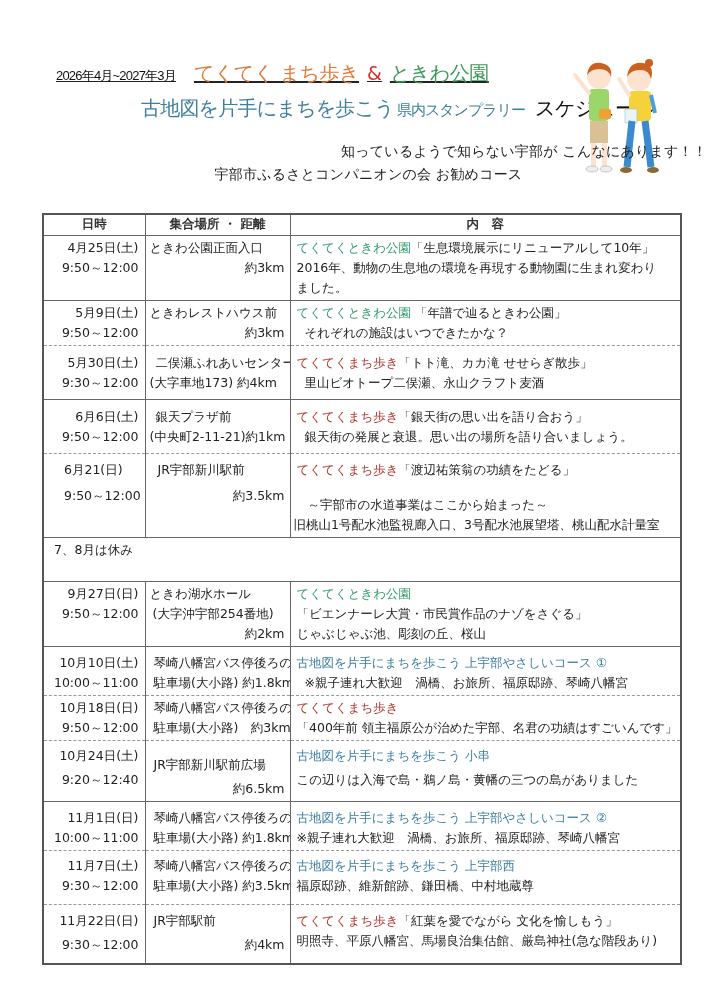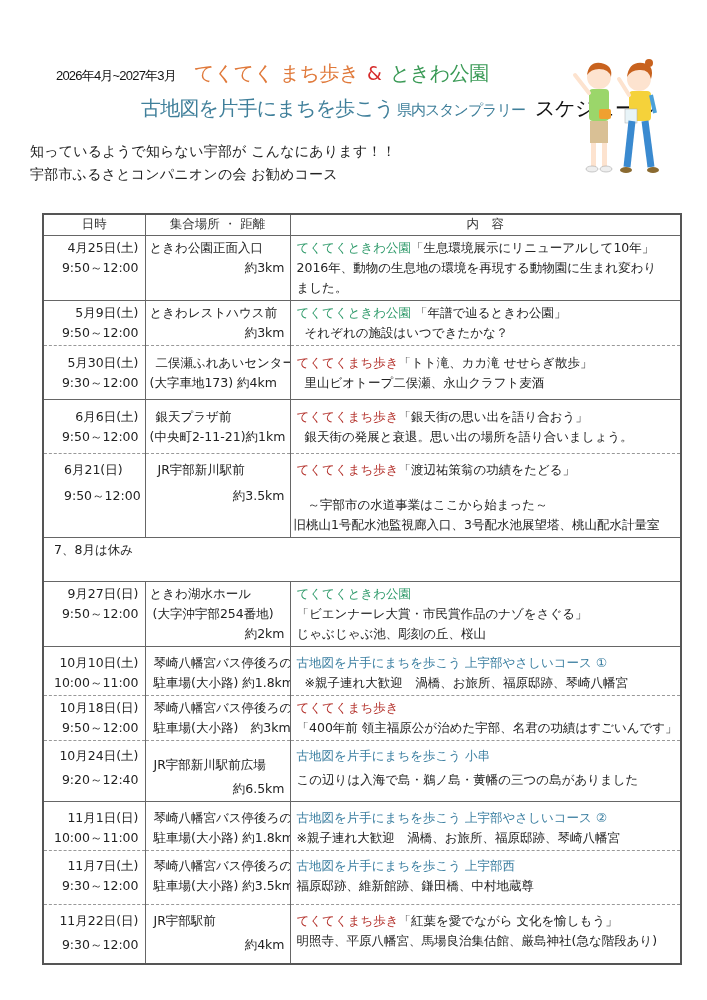--- a/index.html
+++ b/index.html
@@ -1,36 +1,36 @@
 <!DOCTYPE html>
 <html><head>
 <meta charset="utf-8">
 <style>
   * { box-sizing: border-box; margin: 0; padding: 0; }
   html, body { width: 707px; height: 1000px; background: #ffffff; overflow: hidden; }
   body { font-family: "DejaVu Sans", "Liberation Sans", sans-serif; color: #222; position: relative; }
 
-  .header-line1 { position: absolute; left: 56px; top: 60px; display: flex; align-items: baseline; white-space: nowrap; }
+  .header-line1 { position: absolute; left: 56px; top: 60px; display: flex; align-items: baseline; white-space: nowrap; text-decoration: underline; }
   .period { font-size: 13px; color: #111; letter-spacing: -0.8px; font-family: "Liberation Sans", sans-serif; }
   .title-tekuteku { font-size: 20px; color: #e0793a; margin-left: 18px; letter-spacing: -0.5px; }
   .title-amp { font-size: 19px; color: #d62b2b; margin: 0 8px; }
   .title-tokiwa { font-size: 20px; color: #3a9a56; letter-spacing: -0.5px; }
 
   .header-line2 { position: absolute; left: 117px; top: 95px; display: flex; align-items: baseline; white-space: nowrap; margin-left: 24px; }
   .title-kochizu { font-size: 20px; color: #3f7f9a; letter-spacing: -0.8px; }
   .title-stamp { font-size: 15px; color: #3f7f9a; letter-spacing: -1px; margin-left: 3px; }
   .title-schedule { font-size: 20px; color: #111; margin-left: 10px; letter-spacing: -0.5px; }
 
   .illustration { position: absolute; left: 565px; top: 55px; width: 110px; height: 125px; }
 
-  .sub1 { position: absolute; left: 0; width: 707px; top: 143px; text-align: left; font-size: 14px; color: #222; padding-left: 30px; letter-spacing: 0.2px; }
-  .sub2 { position: absolute; left: 0; width: 707px; top: 166px; text-align: left; font-size: 14px; color: #222; padding-left: 30px; letter-spacing: 0.2px; }
+  .sub1 { position: absolute; left: 0; width: 707px; top: 143px; text-align: right; font-size: 14px; color: #222; padding-left: 30px; letter-spacing: 0.2px; }
+  .sub2 { position: absolute; left: 0; width: 707px; top: 166px; text-align: center; font-size: 14px; color: #222; padding-left: 30px; letter-spacing: 0.2px; }
 
   table.schedule { position: absolute; left: 42px; top: 213px; width: 638px; border-collapse: collapse; border: 2px solid #555; font-size: 12.5px; table-layout: fixed; }
-  table.schedule th { font-weight: normal; border: 1px solid #666; height: 21px; font-size: 12.5px; color: #333; }
+  table.schedule th { font-weight: bold; border: 1px solid #666; height: 21px; font-size: 12.5px; color: #333; }
   table.schedule td { border-left: 1px solid #666; border-right: 1px solid #666; vertical-align: top; line-height: 20px; padding-top: 2px; padding-bottom: 2px; white-space: nowrap; overflow: hidden; }
   tr.solid-top td { border-top: 1px solid #666; }
   tr.dash-top td { border-top: 1px dashed #999; }
   col.c1 { width: 102px; } col.c2 { width: 145px; } col.c3 { width: 391px; }
   .date-cell { text-align: right; padding-right: 6px; }
   .date-cell span { display: block; }
   .place-cell { padding-left: 4px; padding-right: 5px; }
   .place-cell span { display: block; }
   .dist { text-align: right; }
   .content-cell { padding-left: 6px; }

